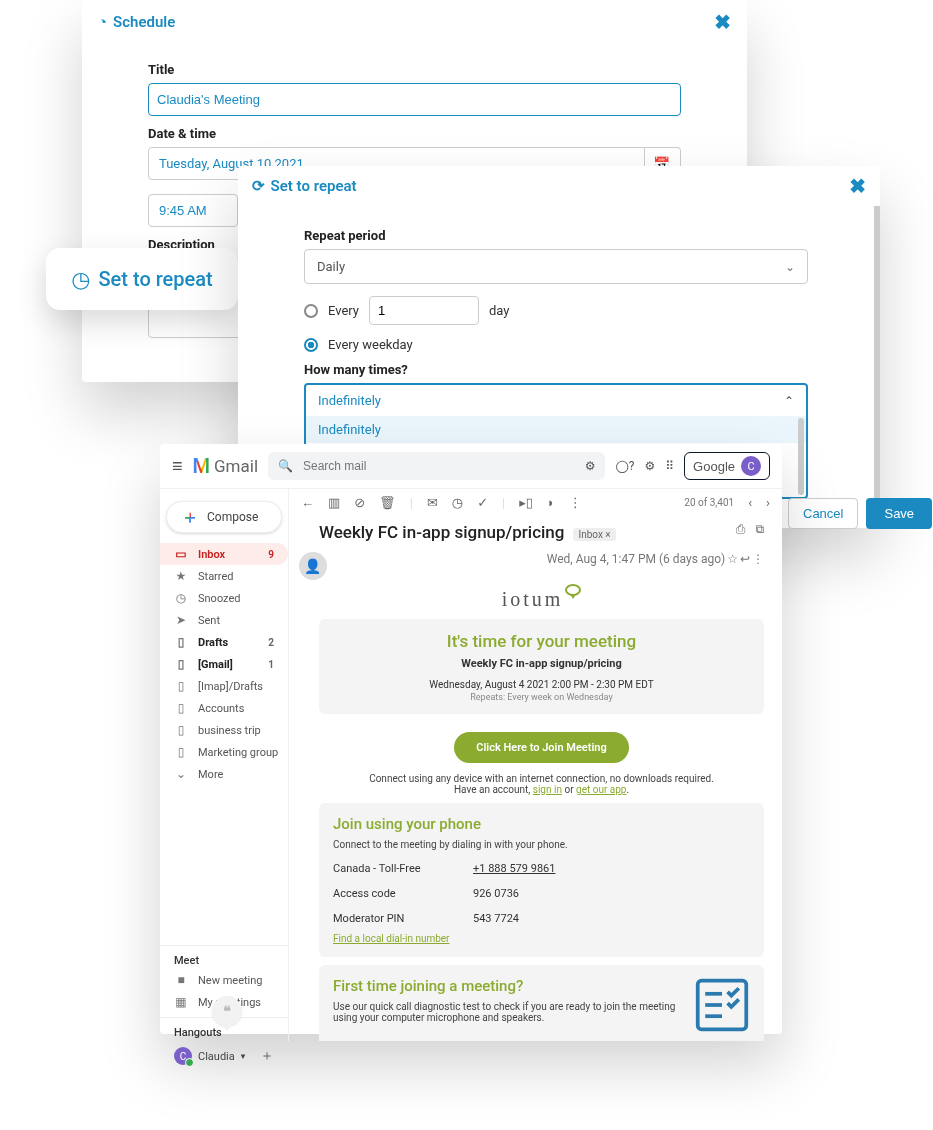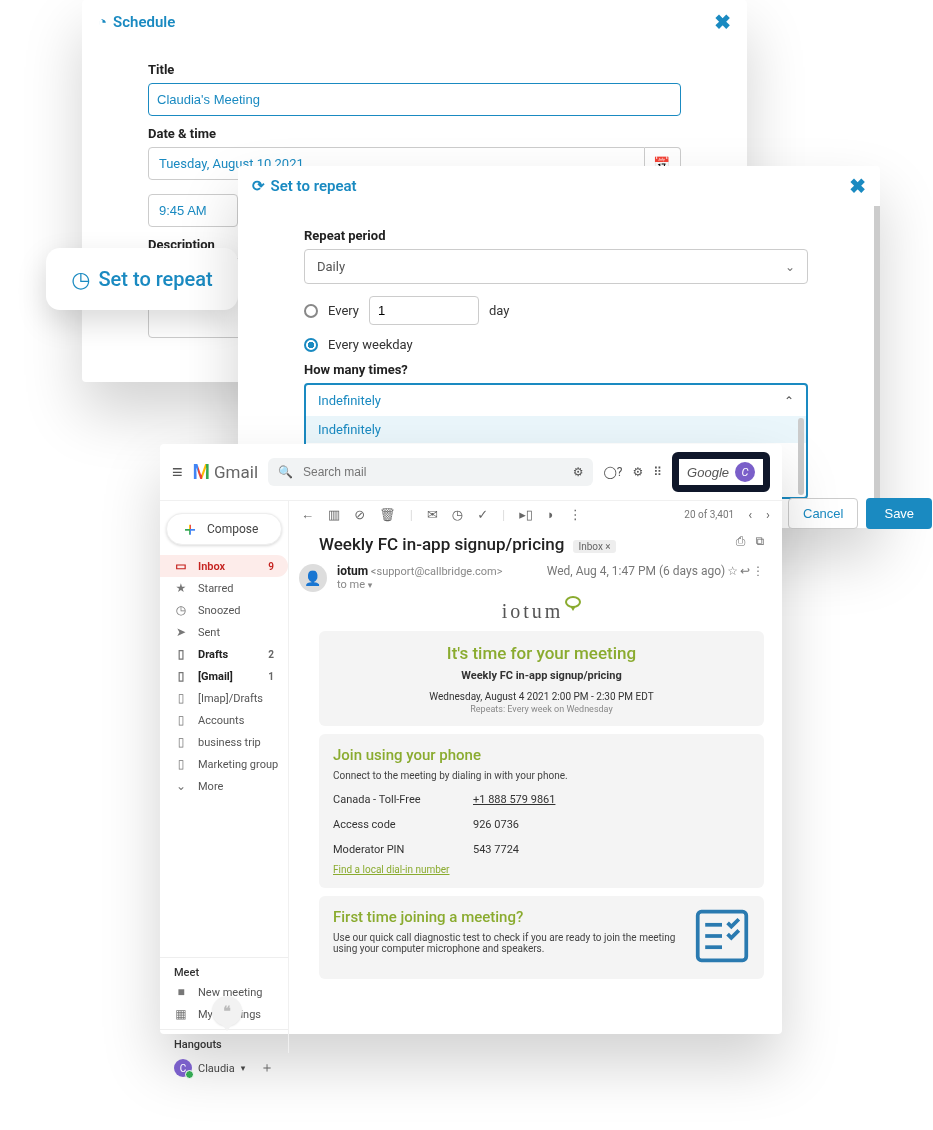--- a/index.html
+++ b/index.html
@@ -114,21 +114,21 @@
   .gm-m { font-weight:600; font-size:20px;
     background: linear-gradient(90deg,#4285F4 0 30%,#EA4335 30% 55%,#FBBC05 55% 75%,#34A853 75% 100%);
     -webkit-background-clip:text; background-clip:text; color:transparent;
   }
   .gm-search {
     flex:1; background:#f1f3f4; border-radius:6px; display:flex; align-items:center; padding:6px 10px; gap:8px;
   }
   .gm-search input { border:none; background:transparent; outline:none; flex:1; font-size:12px; color:#555; }
   .tune { color:#555; }
   .gm-icons { display:flex; align-items:center; gap:10px; color:#555; }
-  .goog-box { border:7px solid #0f172a; border-radius:6px; padding:3px 8px; display:flex; align-items:center; gap:6px;font-style:italic; }
+  .goog-box { border:1px solid #0f172a; border-radius:6px; padding:3px 8px; display:flex; align-items:center; gap:6px; }
   .goog-text { font-size:13px; color:#555; font-family: Arial; }
   .avatar { width:20px; height:20px; border-radius:50%; background:#7a5fc9; color:#fff; font-size:11px; display:flex; align-items:center; justify-content:center; }
   .gm-body { display:flex; height:552px; }
   .gm-side { width:128px; padding-top:6px; }
   .compose {
     margin:6px 6px 10px; padding:8px 14px; border:1px solid #eee; border-radius:20px; box-shadow:0 1px 3px rgba(0,0,0,0.15);
     display:flex; align-items:center; gap:8px; font-size:12px; color:#444; background:#fff;
   }
   .plus { font-size:18px; line-height:14px;
     background: conic-gradient(#EA4335 0 90deg,#4285F4 90deg 180deg,#34A853 180deg 270deg,#FBBC05 270deg 360deg);
@@ -383,45 +383,46 @@
       <div class="gm-subj">
         <h2>Weekly FC in-app signup/pricing</h2>
         <span class="badge">Inbox ×</span>
         <span class="subj-icons">
           <span>⎙</span>
           <span>⧉</span>
         </span>
       </div>
       <div class="gm-from">
         <span class="from-av">👤</span>
-        <div class="from-text">
-          <b>iotum</b>
-          <span style="color:#888;">&lt;support@callbridge.com&gt;</span><br>
-          <span style="color:#888;">to me</span>
-          <span style="color:#888; font-size:9px;"> ▾</span>
-        </div>
         <div class="from-meta">
           <span>Wed, Aug 4, 1:47 PM (6 days ago)</span>
           <span>☆</span>
           <span>↩</span>
           <span>⋮</span>
         </div>
       </div>
       <div class="gm-email">
         <div class="center">
           <span class="iotum">
             <span>iotum</span>
               <span class="bubble"></span>
           </span>
         </div>
         <div class="card center">
           <div class="meet-h">It's time for your meeting</div>
           <div class="meet-sub">Weekly FC in-app signup/pricing</div>
           <div class="muted">Wednesday, August 4 2021 2:00 PM - 2:30 PM EDT</div>
           <div class="muted2">Repeats: Every week on Wednesday</div>
+        </div>
+        <div class="center">
+          <div class="join-btn">Click Here to Join Meeting</div>
+          <div class="small">Connect using any device with an internet connection, no downloads required.</div>
+          <div class="small">
+            <span>Have an account, </span><span class="link">sign in</span><span> or </span><span class="link">get our app</span>.
+          </div>
         </div>
         <div class="card">
           <div class="sec-h">Join using your phone</div>
           <div class="small" style="margin-bottom:6px;">Connect to the meeting by dialing in with your phone.</div>
           <div id="phone-rows">
               <div class="row">
                 <span class="l">Canada - Toll-Free</span>
                 <span class="r link">+1 888 579 9861</span>
               </div>
               <div class="row">

